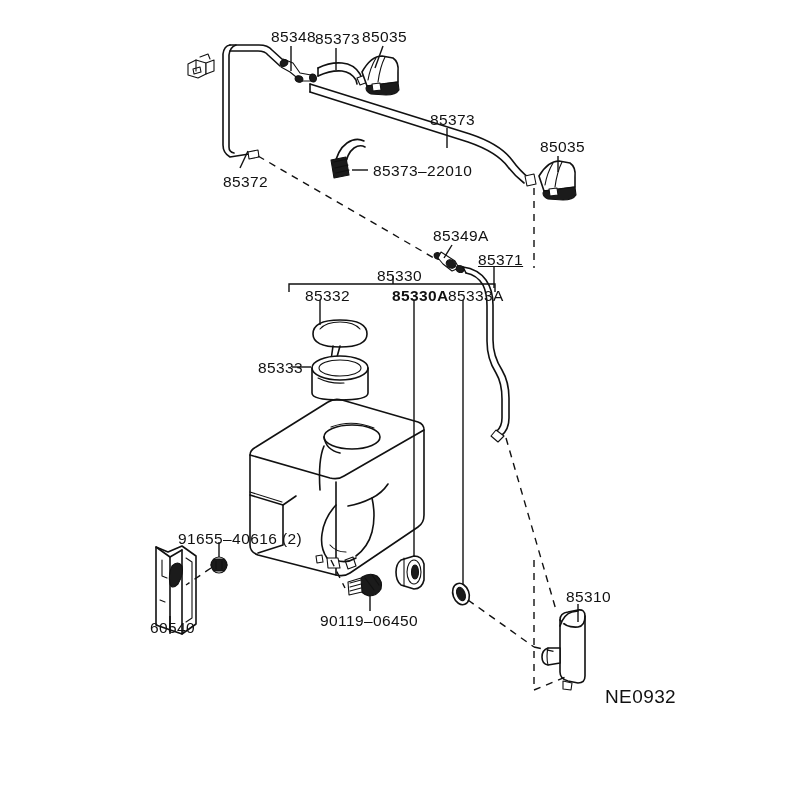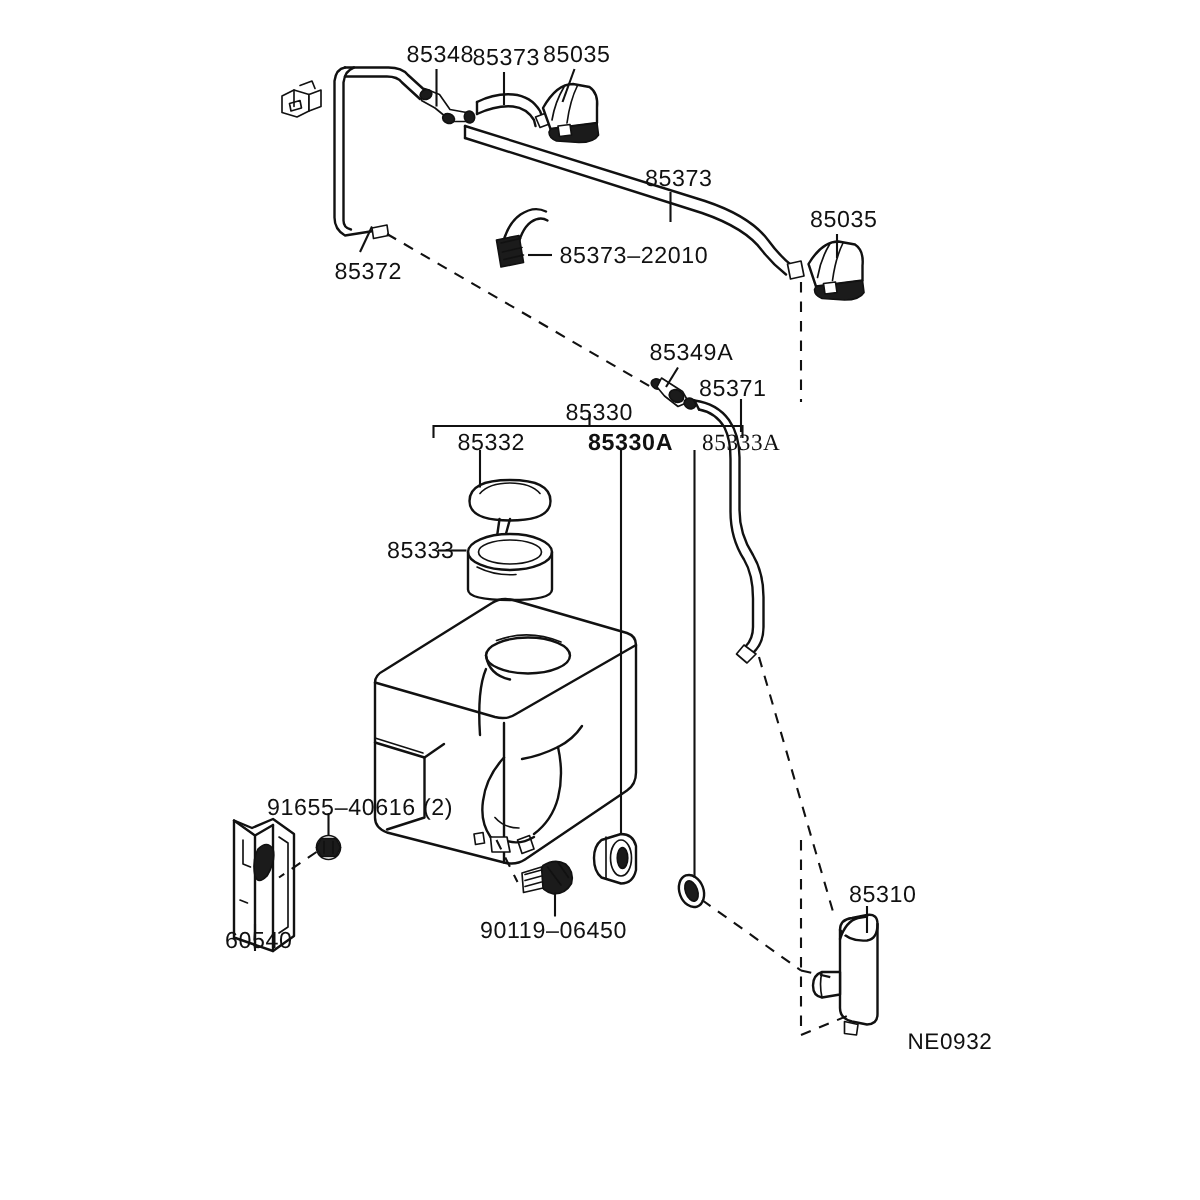--- a/index.html
+++ b/index.html
@@ -85,21 +85,21 @@
     position: absolute;
     font-family: "Liberation Sans", sans-serif;
     font-size: 15.5px;
     letter-spacing: 0.4px;
     color: #111111;
     white-space: nowrap;
     line-height: 1;
     font-weight: 400;
   }
   .ref-label.small {
-    font-size: 15px;
+    font-size: 19px;
   }
   #footer {
     position: absolute;
     left: 0;
     top: 720px;
     width: 800px;
     height: 80px;
     background: #ffffff;
   }
 </style>
@@ -331,25 +331,25 @@
     </svg>
 
     <div class="ref-label" style="left:271px; top:29px;">85348</div>
     <div class="ref-label" style="left:315px; top:31px;">85373</div>
     <div class="ref-label" style="left:362px; top:29px;">85035</div>
     <div class="ref-label" style="left:430px; top:112px;">85373</div>
     <div class="ref-label" style="left:540px; top:139px;">85035</div>
     <div class="ref-label" style="left:223px; top:174px;">85372</div>
     <div class="ref-label" style="left:373px; top:163px;">85373–22010</div>
     <div class="ref-label" style="left:433px; top:228px;text-align:right;">85349A</div>
-    <div class="ref-label" style="left:466px; top:252px;">85371</div>
+    <div class="ref-label" style="left:478px; top:252px;text-decoration:underline;">85371</div>
     <div class="ref-label" style="left:377px; top:268px;">85330</div>
     <div class="ref-label" style="left:305px; top:288px;">85332</div>
     <div class="ref-label" style="left:392px; top:288px;font-weight:bold;">85330A</div>
-    <div class="ref-label" style="left:468px; top:288px;font-family:Liberation Serif, serif;">85333A</div>
+    <div class="ref-label" style="left:448px; top:288px;">85333A</div>
     <div class="ref-label" style="left:258px; top:360px;">85333</div>
     <div class="ref-label" style="left:178px; top:531px;">91655–40616 (2)</div>
     <div class="ref-label" style="left:150px; top:620px;">60540</div>
     <div class="ref-label" style="left:320px; top:613px;">90119–06450</div>
     <div class="ref-label" style="left:566px; top:589px;">85310</div>
     <div class="ref-label small" style="left:605px; top:687px;">NE0932</div>
   </div>
 
   <div id="footer">
     

